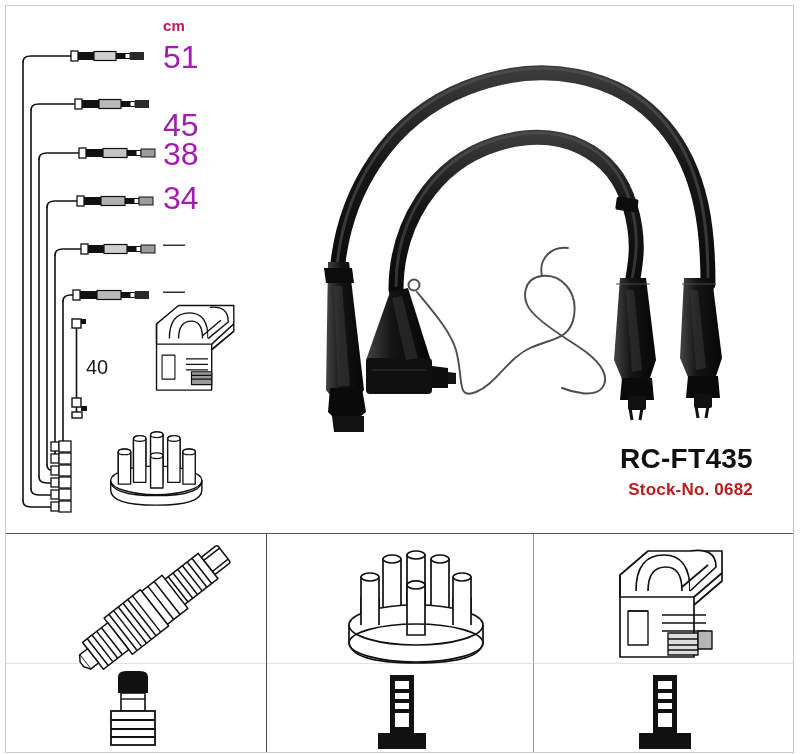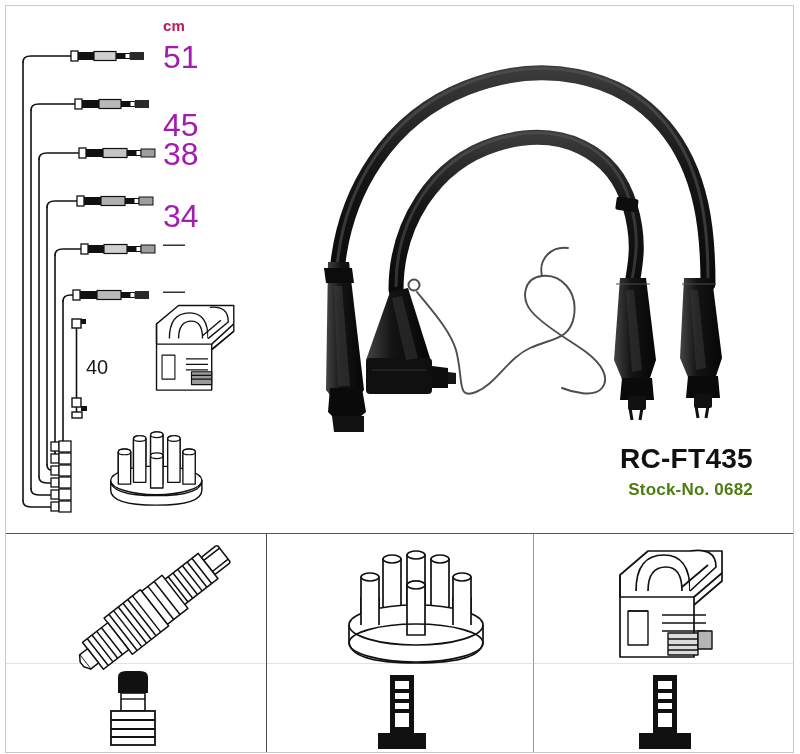--- a/index.html
+++ b/index.html
@@ -49,21 +49,21 @@
   #caption{
     position:absolute;right:47px;top:444px;
     text-align:right;
   }
   #prod-name{
     font-size:28px;font-weight:bold;letter-spacing:.3px;color:#111;
     line-height:1.05;white-space:nowrap;
   }
   #stock-no{
     margin-top:7px;
-    font-size:17px;font-weight:bold;letter-spacing:.2px;color:#4d7c0f;
+    font-size:17px;font-weight:bold;letter-spacing:.2px;color:#b91c1c;
     white-space:nowrap;
   }
 
   
   #photo{position:absolute;left:280px;top:40px;width:510px;height:400px;}
 
   
   .panel{position:absolute;top:535px;height:218px;overflow:hidden;}
   #panel-plug{left:6px;width:259px;}
   #panel-cap{left:267px;width:265px;}
@@ -249,21 +249,21 @@
           <ellipse cx="54.5" cy="26" rx="6.5" ry="3"></ellipse>
         </g>
       </g>
     </svg>
   </div>
 
   <div id="cm-label">cm</div>
   <div class="len" style="top:41px;">51</div>
   <div class="len" style="top:89px;margin-top:20px;">45</div>
   <div class="len" style="top:138px;text-align:right;">38</div>
-  <div class="len" style="top:200px;">34</div>
+  <div class="len" style="top:182px;">34</div>
   <div class="len dash" style="top:233px;">—</div>
   <div class="len dash" style="top:280px;">—</div>
   <div id="len40">40</div>
 
   <div id="photo">
     <svg width="510" height="400" viewBox="0 0 510 400">
       <defs>
         <linearGradient id="cabShade" x1="0" y1="0" x2="0" y2="1">
           <stop offset="0%" stop-color="#3a3a3a"></stop>
           <stop offset="45%" stop-color="#161616"></stop>

